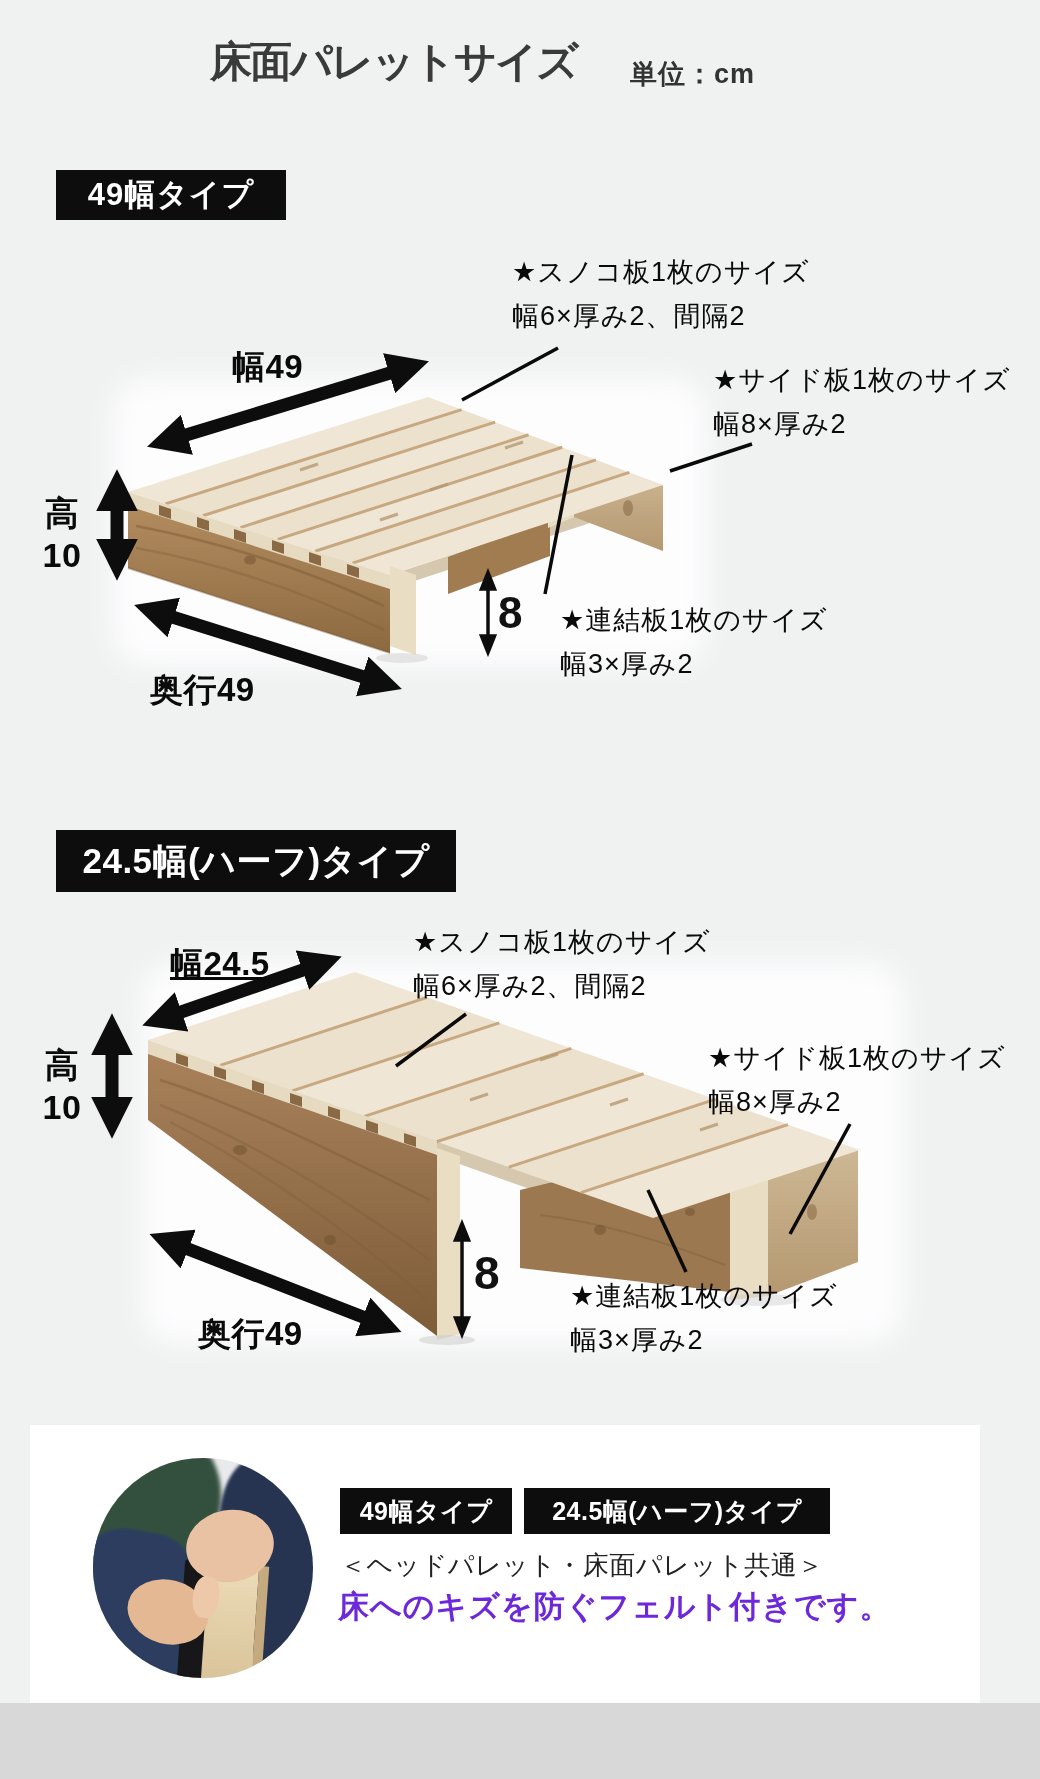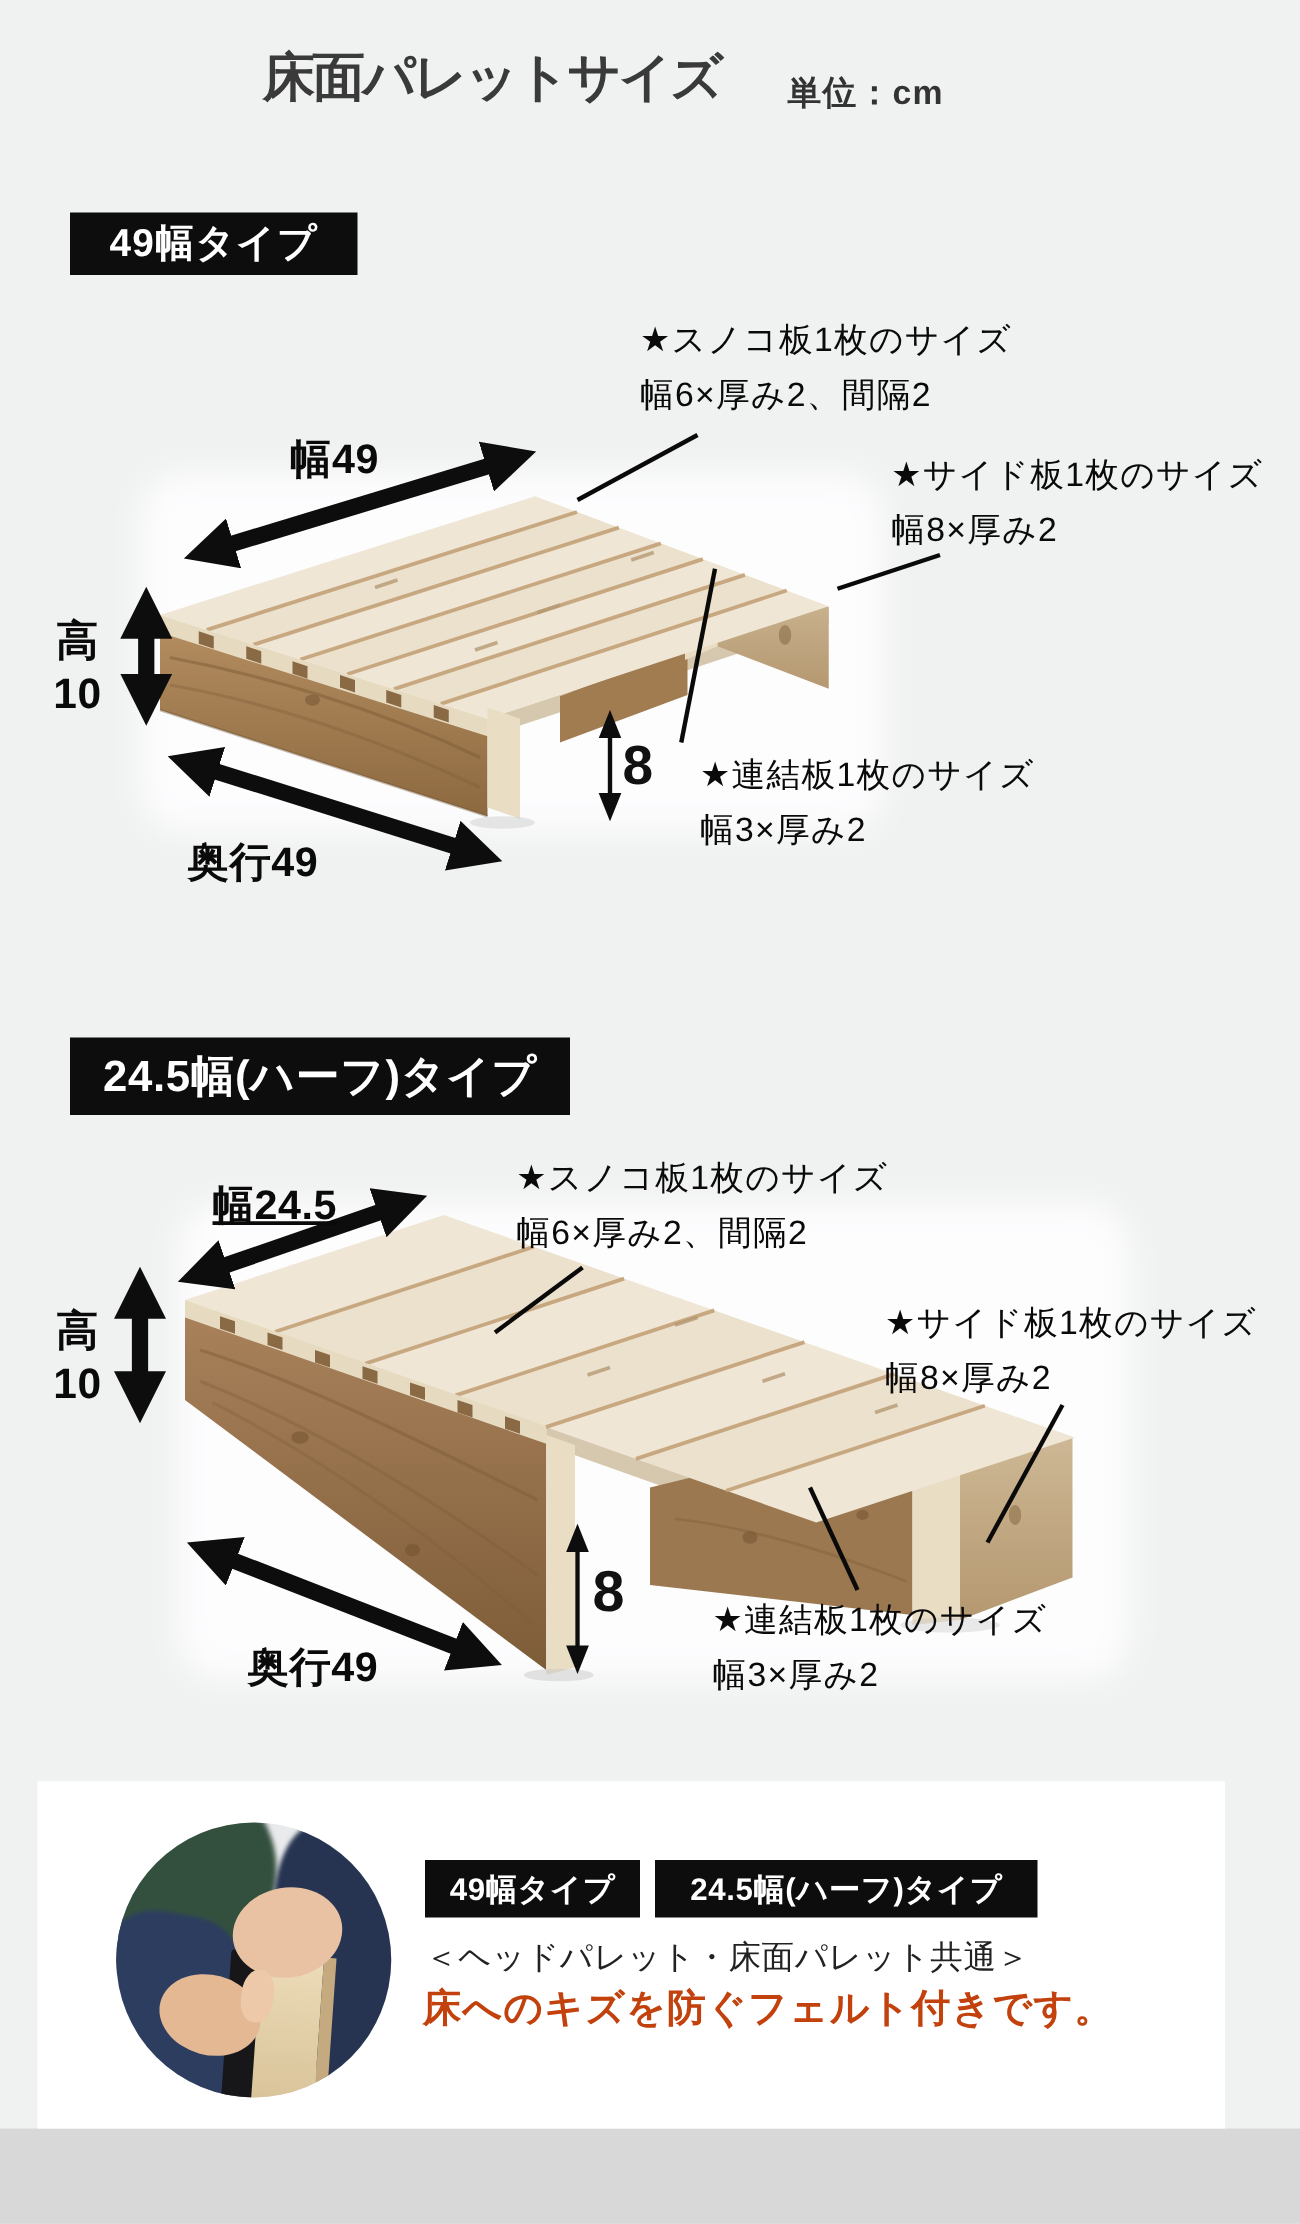--- a/index.html
+++ b/index.html
@@ -50,21 +50,21 @@
     display:flex;align-items:center;justify-content:center;
     font-size:25px;font-weight:700;white-space:nowrap;letter-spacing:0.5px;
   }
   .fb1{left:310px;top:63px;width:172px;}
   .fb2{left:494px;top:63px;width:306px;}
   .common-note{
     position:absolute;left:310px;top:123px;font-size:26px;color:#222;
     white-space:nowrap;letter-spacing:0.5px;font-weight:500;text-align:center;
   }
   .feature-text{
-    position:absolute;left:308px;top:161px;font-size:31px;font-weight:700;color:#c2410c;
+    position:absolute;left:308px;top:161px;font-size:31px;font-weight:700;color:#6d28d9;
     white-space:nowrap;letter-spacing:1px;
   }
 </style>
 </head>
 <body>
 
 <div class="stage">
 
   <svg class="gfx" width="1040" height="1779" viewBox="0 0 1040 1779">
     <defs>

